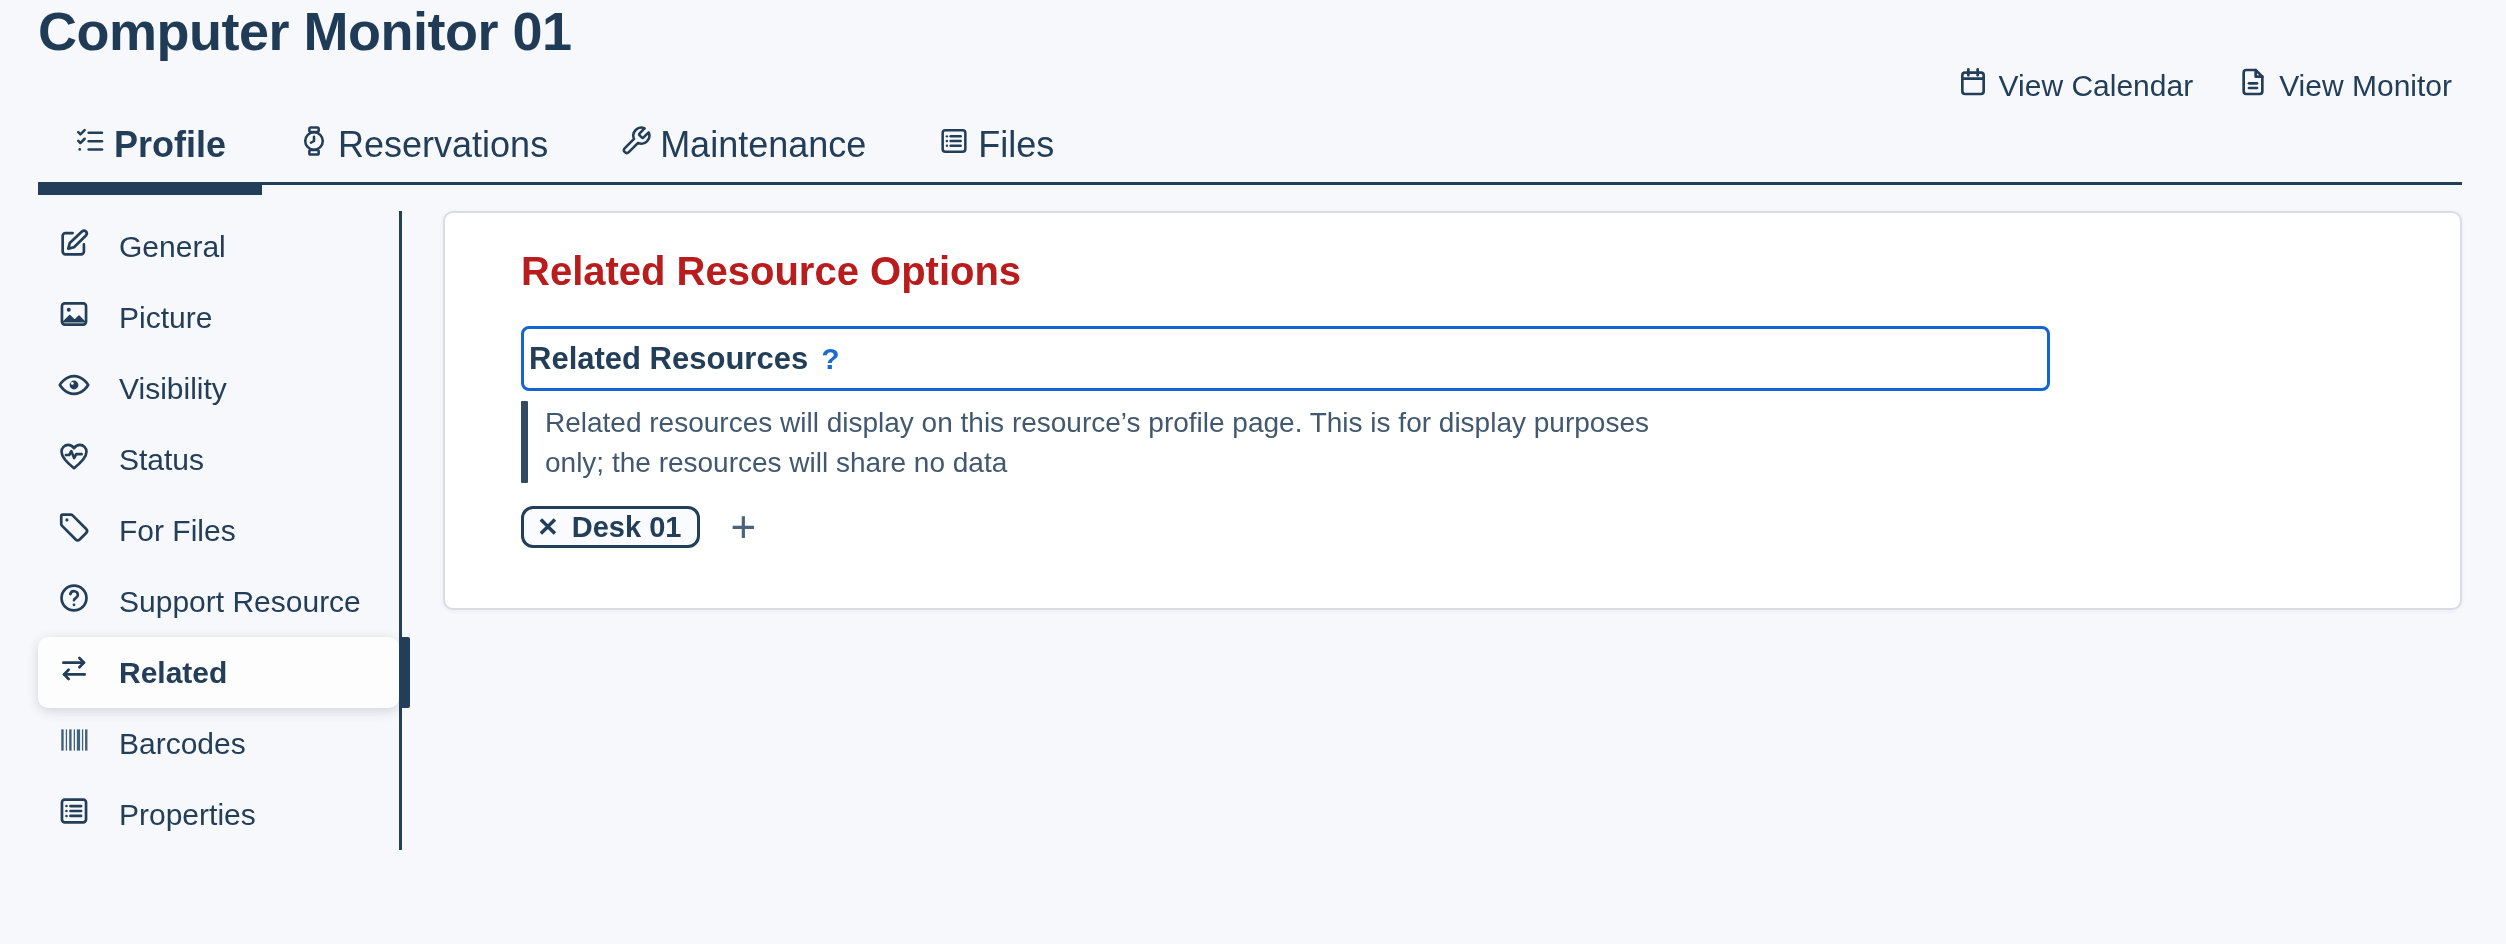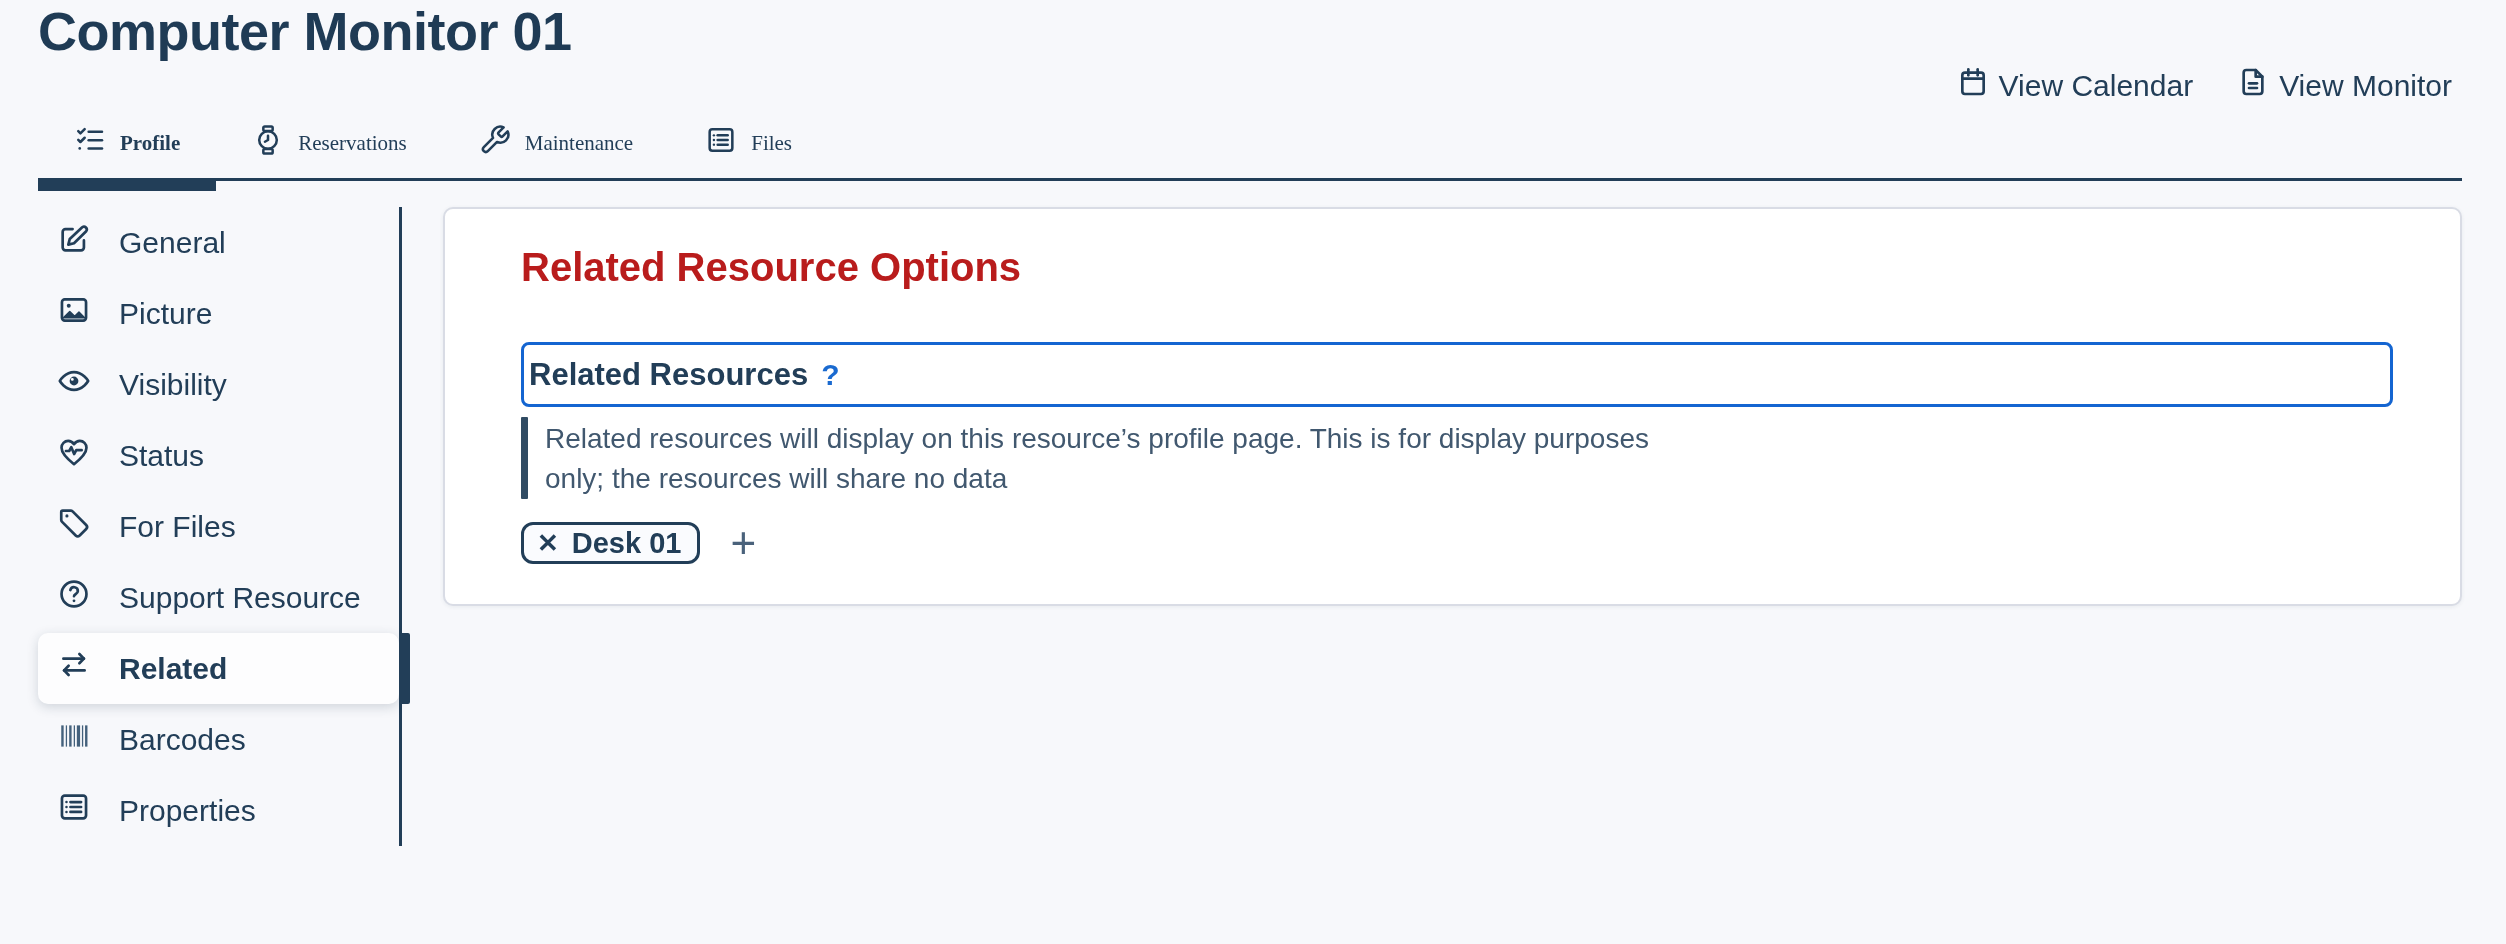--- a/index.html
+++ b/index.html
@@ -29,23 +29,23 @@
     cursor: pointer; white-space: nowrap;
   }
   .header-action svg { width: 32px; height: 32px; }
 
   
   .tabbar {
     margin-top: 50px; display: flex; align-items: flex-end;
     border-bottom: 3px solid #223e58; position: relative;
   }
   .tab {
-    position: relative; display: flex; align-items: center; gap: 14px;
-    padding: 12px 36px 16px 36px; font-size: 21px; font-weight: 500;
-    color: #223e58; cursor: pointer; white-space: nowrap; font-family: Liberation Serif, serif;
+    position: relative; display: flex; align-items: center; gap: 8px;
+    padding: 12px 36px 16px 36px; font-size: 36px; font-weight: 500;
+    color: #223e58; cursor: pointer; white-space: nowrap;
   }
   .tab svg { width: 32px; height: 32px; }
   .tab--active { font-weight: 700; }
   .tab--active::after {
     content: ""; position: absolute; left: 0; right: 0; bottom: -13px;
     height: 10px; background: #223e58;
   }
 
   
   .content { display: flex; margin-top: 26px; align-items: flex-start; }
@@ -72,21 +72,21 @@
 
   
   .main-card {
     flex: 1; margin-left: 44px; height: 399px;
     background: #ffffff; border: 2px solid #d9dce5; border-radius: 10px;
     box-shadow: 0 1px 4px rgba(30, 50, 70, 0.07);
     padding: 36px 66px 0 76px;
   }
   .card-heading { margin: 0; font-size: 40px; font-weight: 700; color: #b91c1c; }
   .field-box {
-    margin-top: 52px; width: 1872px; max-width: 100%; height: 65px;
+    margin-top: 32px; width: 1529px; max-width: 100%; height: 65px;
     border: 3px solid #1465d1; border-radius: 8px;
     display: flex; align-items: center; padding-left: 5px;
   }
   .field-label { font-size: 31px; font-weight: 700; color: #223e58; }
   .field-help-marker {
     margin-left: 13px; font-size: 30px; font-weight: 700; color: #1a6ad0;
     cursor: pointer;
   }
   .help-block { margin-top: 10px; display: flex; }
   .help-bar { width: 7px; background: #304b63; border-radius: 1px; flex-shrink: 0; }

